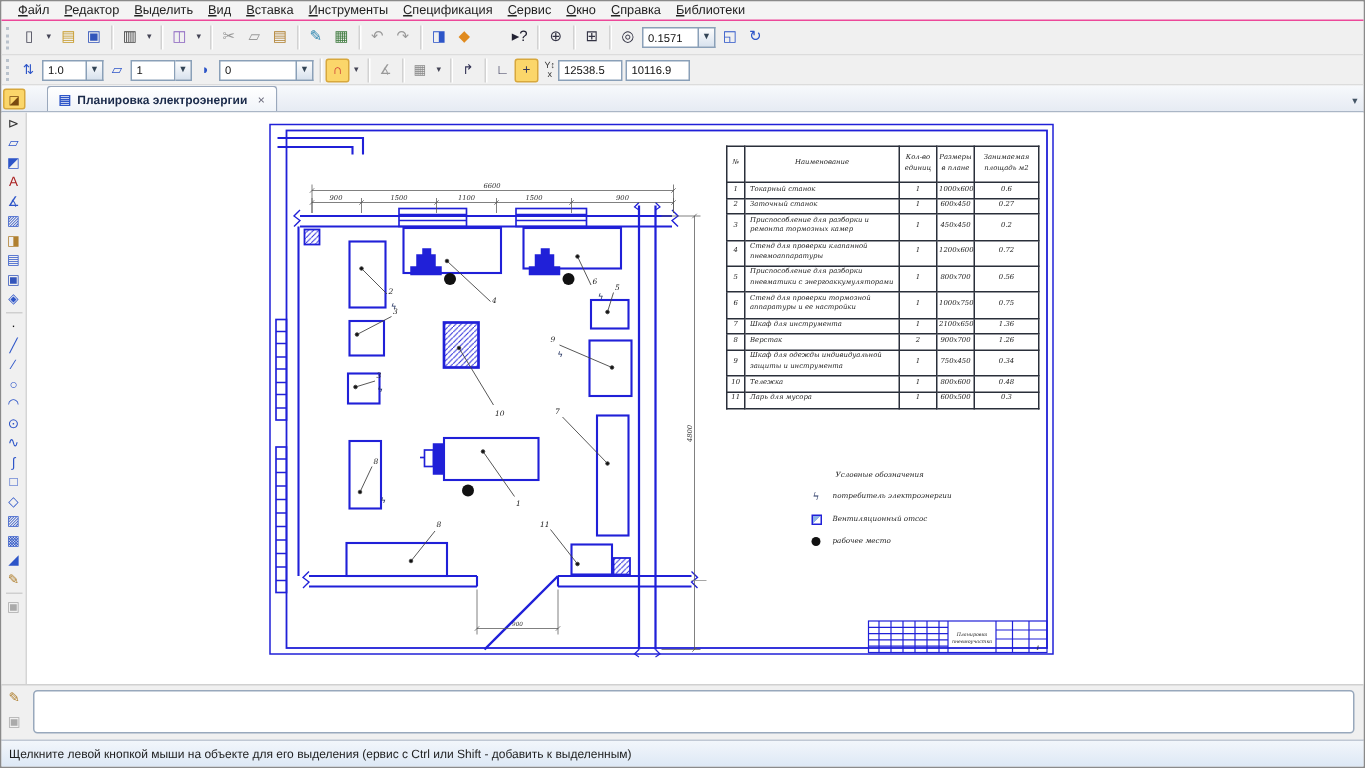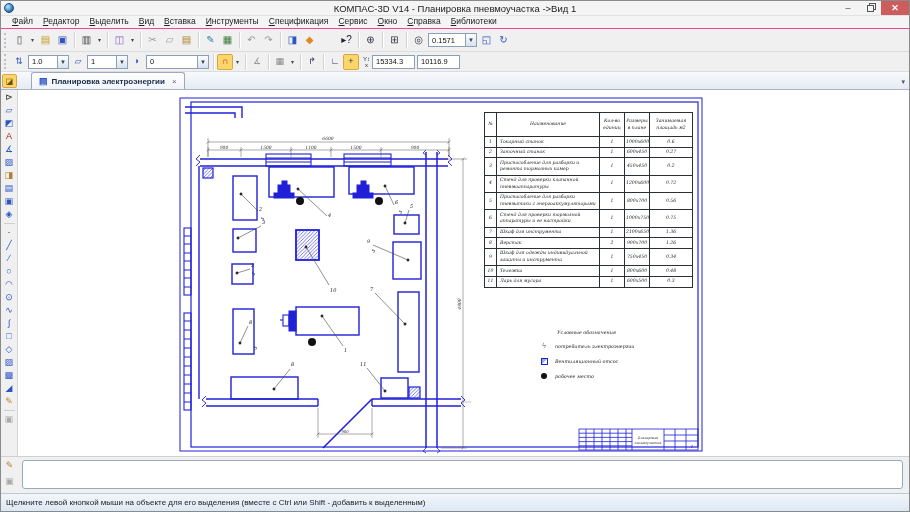--- a/index.html
+++ b/index.html
@@ -102,31 +102,20 @@
 
   
   .statusbar { height:18px; background:linear-gradient(#f2f6fb,#dde8f5); border-top:1px solid #c0c8d4;
                display:flex; align-items:center; padding-left:5px; font-size:8px; color:#1d1d1d; flex:0 0 auto; }
 </style>
 </head>
 <body>
 
 <div class="window">
 
-  <div class="titlebar">
-    <div class="appicon"></div>
-    <div class="wtitle">КОМПАС-3D V14 - Планировка пневмоучастка -&gt;Вид 1</div>
-    <div class="winbtns">
-      <div class="wb">–</div>
-      <div class="wb wb-restore">
-          <span></span>
-        </div>
-      <div class="wb wb-close">✕</div>
-    </div>
-  </div>
 
   <div class="menubar">
       <span class="mi"><u>Ф</u>айл</span>
       <span class="mi"><u>Р</u>едактор</span>
       <span class="mi"><u>В</u>ыделить</span>
       <span class="mi"><u>В</u>ид</span>
       <span class="mi"><u>В</u>ставка</span>
       <span class="mi"><u>И</u>нструменты</span>
       <span class="mi"><u>С</u>пецификация</span>
       <span class="mi"><u>С</u>ервис</span>
@@ -206,21 +195,21 @@
         <div class="tsep"></div>
         <div class="tbtn" style="color: rgb(136, 136, 136);">▦</div>
         <div class="tbtn dd">▾</div>
         <div class="tsep"></div>
         <div class="tbtn" style="color: rgb(51, 51, 85);">↱</div>
         <div class="tsep"></div>
         <div class="tbtn" style="color: rgb(51, 51, 85);">∟</div>
         <div class="tbtn hl" style="color: rgb(51, 51, 85);">+</div>
       </span>
     <div class="coordlbl">Y↕<br>x</div>
-    <div class="fld">15334.3</div>
+    <div class="fld">12538.5</div>
     <div class="fld">10116.9</div>
   </div>
 
   <div class="tabbar">
     <div class="compactbtn">◪</div>
     <div class="tab">
       <span class="tabicon">▤</span>
       <span>Планировка электроэнергии</span>
       <span class="tabclose">×</span>
     </div>
@@ -540,15 +529,15 @@
 
   <div class="props">
     <div class="mini">
       <div class="ltbtn" style="color:#b08030">✎</div>
       <div class="ltbtn" style="color:#aaa">▣</div>
     </div>
     <div class="pfield"></div>
   </div>
 
   <div class="statusbar">
-    <span>Щелкните левой кнопкой мыши на объекте для его выделения (вместе с Ctrl или Shift - добавить к выделенным)</span>
+    <span>Щелкните левой кнопкой мыши на объекте для его выделения (ервис с Ctrl или Shift - добавить к выделенным)</span>
   </div>
 </div>
 
 </body></html>

